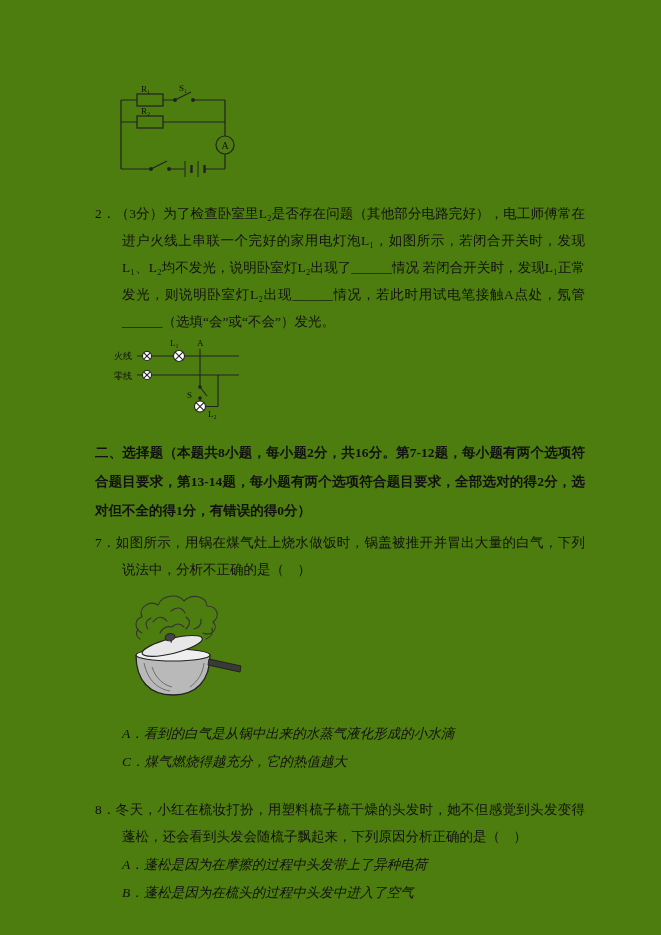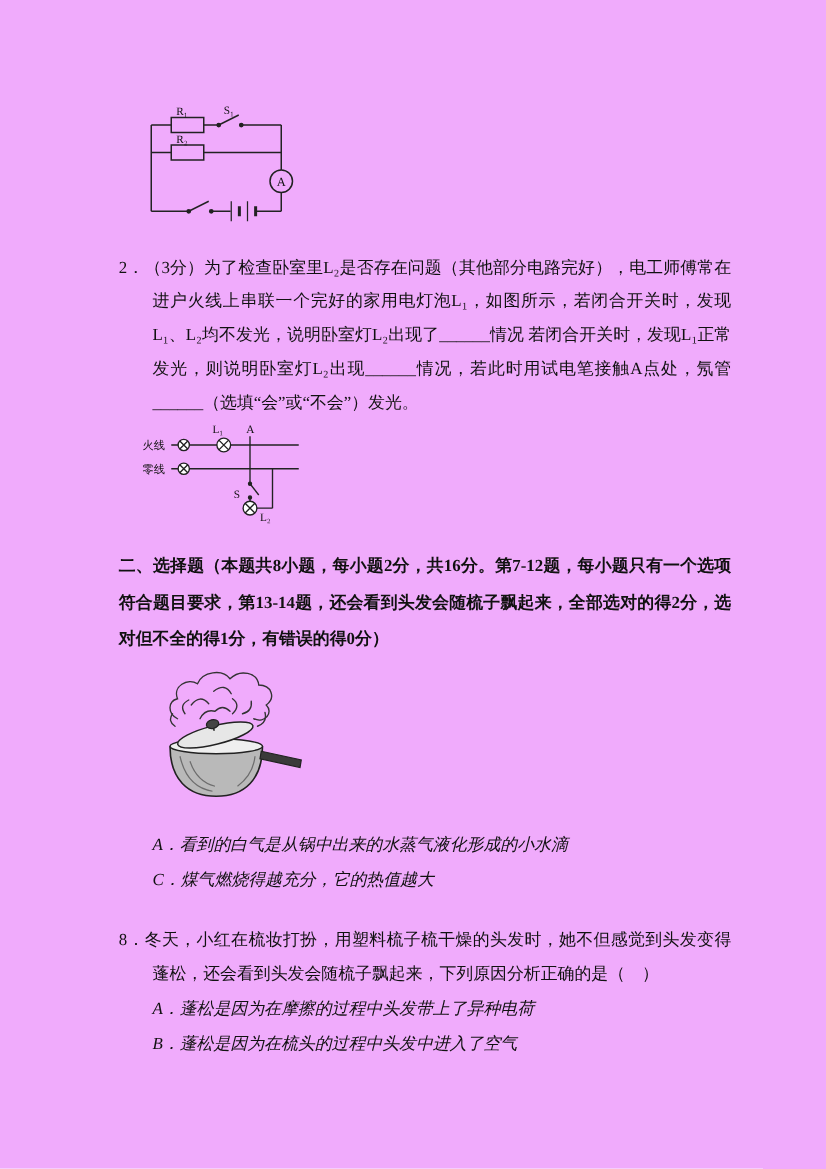--- a/index.html
+++ b/index.html
@@ -1,21 +1,21 @@
 <!DOCTYPE html>
 <html><head>
 <meta charset="utf-8">
 <style>
   * { margin:0; padding:0; box-sizing:border-box; }
   html,body { background:#ffffff; }
   .page {
     position:relative;
     width:661px; height:935px;
     margin:0 auto;
-    background:#f0abfc;
+    background:#4d7c0f;
     overflow:hidden;
     font-family:"Liberation Serif","DejaVu Serif",serif;
     color:#111111;
     font-size:13.5px;
     line-height:27px;
     padding:84px 76px 0 95px;
   }
   .fig { display:block; }
   .fig-circuit1 { margin:0 0 12px 18px; }
   .fig-circuit2 { margin:2px 0 10px 18px; }
@@ -101,22 +101,23 @@
         <text x="1" y="22">火线</text>
         <text x="1" y="41.5">零线</text>
         <text x="57" y="9">L₁</text>
         <text x="84" y="9">A</text>
         <text x="74" y="61">S</text>
         <text x="95" y="80">L₂</text>
       </g>
     </svg>
   </figure>
 
-  <p class="section-header">二、选择题（本题共8小题，每小题2分，共16分。第7-12题，每小题只有一个选项符合题目要求，第13-14题，还会看到头发会随梳子飘起来，全部选对的得2分，选对但不全的得1分，有错误的得0分）</p>
+  <p class="section-header">二、选择题（本题共8小题，每小题2分，共16分。第7-12题，每小题有两个选项符合题目要求，第13-14题，每小题有两个选项符合题目要求，全部选对的得2分，选对但不全的得1分，有错误的得0分）</p>
 
+  <p class="q">7．如图所示，用锅在煤气灶上烧水做饭时，锅盖被推开并冒出大量的白气，下列说法中，分析不正确的是（　）</p>
 
   <figure class="fig fig-pot">
     <svg width="125" height="114" viewBox="0 0 125 114">
       <g stroke="#333" stroke-width="1.1" fill="none" stroke-linecap="round">
         <path d="M22,44 C14,40 14,30 22,28 C18,18 30,11 38,16 C42,6 58,4 64,12 C72,4 86,7 87,17 C97,17 101,27 93,33 C99,39 92,48 83,44"></path>
         <path d="M33,33 q7,-9 14,-1 M51,22 q9,-7 14,2 M66,28 q7,5 0,12"></path>
         <path d="M28,40 q-5,-7 3,-11 M74,40 q8,-2 7,-10"></path>
         <path d="M40,44 q4,-8 12,-6 q6,-6 12,0"></path>
         <path d="M20,50 q-6,-4 -2,-10 M86,50 q8,-3 6,-11"></path>
       </g>

